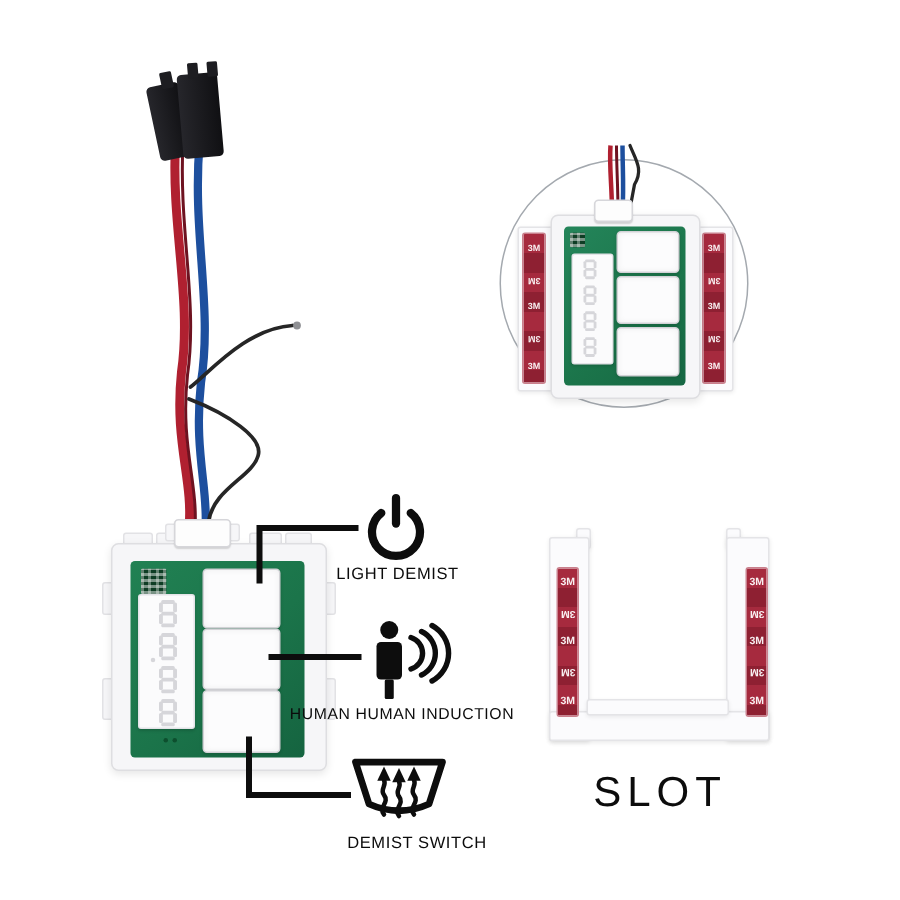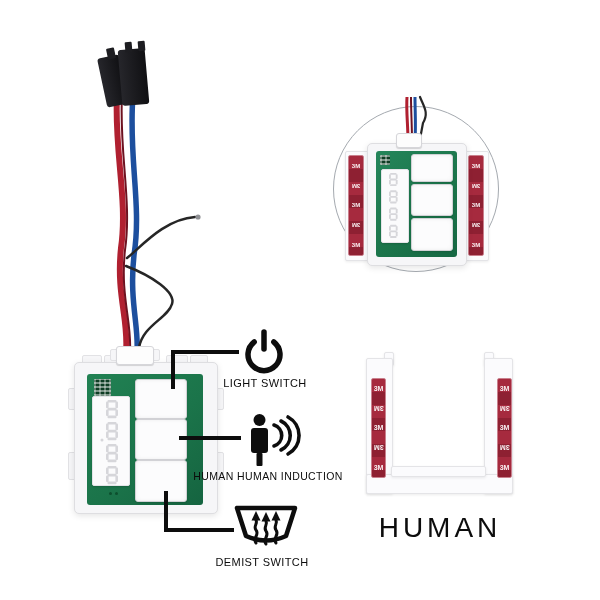--- a/index.html
+++ b/index.html
@@ -161,46 +161,46 @@
     <span>3M</span>
   </div>
   <div class="abs strip" style="left:133px;top:28px;width:13px;height:98px;">
     <span>3M</span>
     <span>3M</span>
     <span>3M</span>
     <span>3M</span>
     <span>3M</span>
   </div>
 </div>
-<div class="abs slot-title" style="left:364px;top:512px;width:152px;z-index:10;">HUMAN</div>
+<div class="abs slot-title" style="left:364px;top:512px;width:152px;z-index:10;">SLOT</div>
 
 <svg class="abs" style="left:0;top:0;z-index:50;pointer-events:none" width="600" height="600" viewBox="0 0 600 600">
   <path d="M173,389 L173,352 L239,352" stroke="#0d0d0d" stroke-width="4" fill="none"></path>
   <path d="M179,438 L241,438" stroke="#0d0d0d" stroke-width="4" fill="none"></path>
   <path d="M166,491 L166,530 L234,530" stroke="#0d0d0d" stroke-width="4" fill="none"></path>
 </svg>
 
 <svg class="abs" style="left:240px;top:327px;z-index:60" width="48" height="48" viewBox="0 0 48 48">
   <path d="M33.8,15 A16,16 0 1 1 14.2,15" stroke="#0d0d0d" stroke-width="5.5" fill="none" stroke-linecap="round"></path>
   <line x1="24" y1="5" x2="24" y2="22" stroke="#0d0d0d" stroke-width="5.5" stroke-linecap="round"></line>
 </svg>
-<div class="abs label" style="left:195px;top:377px;width:140px;z-index:60">LIGHT SWITCH</div>
+<div class="abs label" style="left:195px;top:377px;width:140px;z-index:60">LIGHT DEMIST</div>
 
 <svg class="abs" style="left:246px;top:413px;z-index:60" width="58" height="56" viewBox="0 0 58 56">
   <circle cx="13.5" cy="7" r="6" fill="#0d0d0d"></circle>
   <rect x="5" y="15" width="17" height="25" rx="3" fill="#0d0d0d"></rect>
   <rect x="10.5" y="40" width="6" height="13" rx="1" fill="#0d0d0d"></rect>
   <path d="M28,12 a11,11 0 0 1 0,21" stroke="#0d0d0d" stroke-width="3.6" fill="none" stroke-linecap="round"></path>
   <path d="M35,8 a16,16 0 0 1 0,29" stroke="#0d0d0d" stroke-width="3.6" fill="none" stroke-linecap="round"></path>
   <path d="M42,4 a21,21 0 0 1 0,37" stroke="#0d0d0d" stroke-width="3.6" fill="none" stroke-linecap="round"></path>
 </svg>
 <div class="abs label" style="left:188px;top:470px;width:160px;font-size:10.5px;z-index:60">HUMAN HUMAN INDUCTION</div>
 
 <svg class="abs" style="left:230px;top:503px;z-index:60" width="72" height="52" viewBox="0 0 72 52">
   <path d="M7,5 L65,5 L56,33 Q36,42 16,33 Z" stroke="#0d0d0d" stroke-width="4.5" fill="none" stroke-linejoin="round"></path>
   <path d="M26,40 C22,35 30,32 26,27 C23,23 28,21 26,17" stroke="#0d0d0d" stroke-width="3" fill="none" stroke-linecap="round"></path>
   <path d="M26,8 L21.5,17.5 L30.5,17.5 Z" fill="#0d0d0d"></path>
   <path d="M36,41 C32,36 40,33 36,28 C33,24 38,22 36,18" stroke="#0d0d0d" stroke-width="3" fill="none" stroke-linecap="round"></path>
   <path d="M36,9 L31.5,18.5 L40.5,18.5 Z" fill="#0d0d0d"></path>
   <path d="M46,40 C42,35 50,32 46,27 C43,23 48,21 46,17" stroke="#0d0d0d" stroke-width="3" fill="none" stroke-linecap="round"></path>
   <path d="M46,8 L41.5,17.5 L50.5,17.5 Z" fill="#0d0d0d"></path>
 </svg>
-<div class="abs label" style="left:192px;top:556px;width:140px;z-index:60">DEMIST SWITCH</div>
+<div class="abs label" style="left:208px;top:556px;width:140px;z-index:60">DEMIST SWITCH</div>
 
 </body></html>

